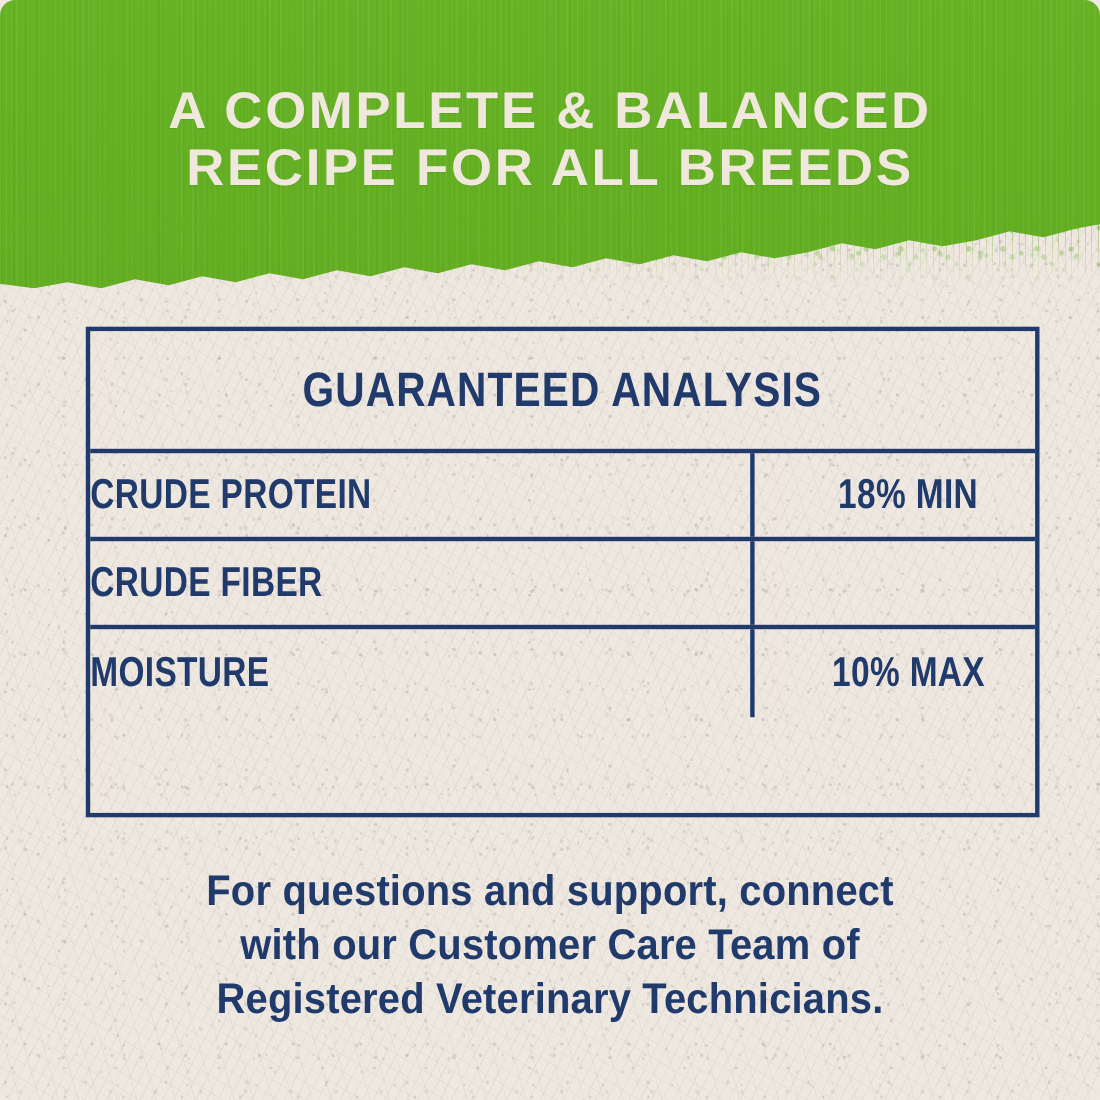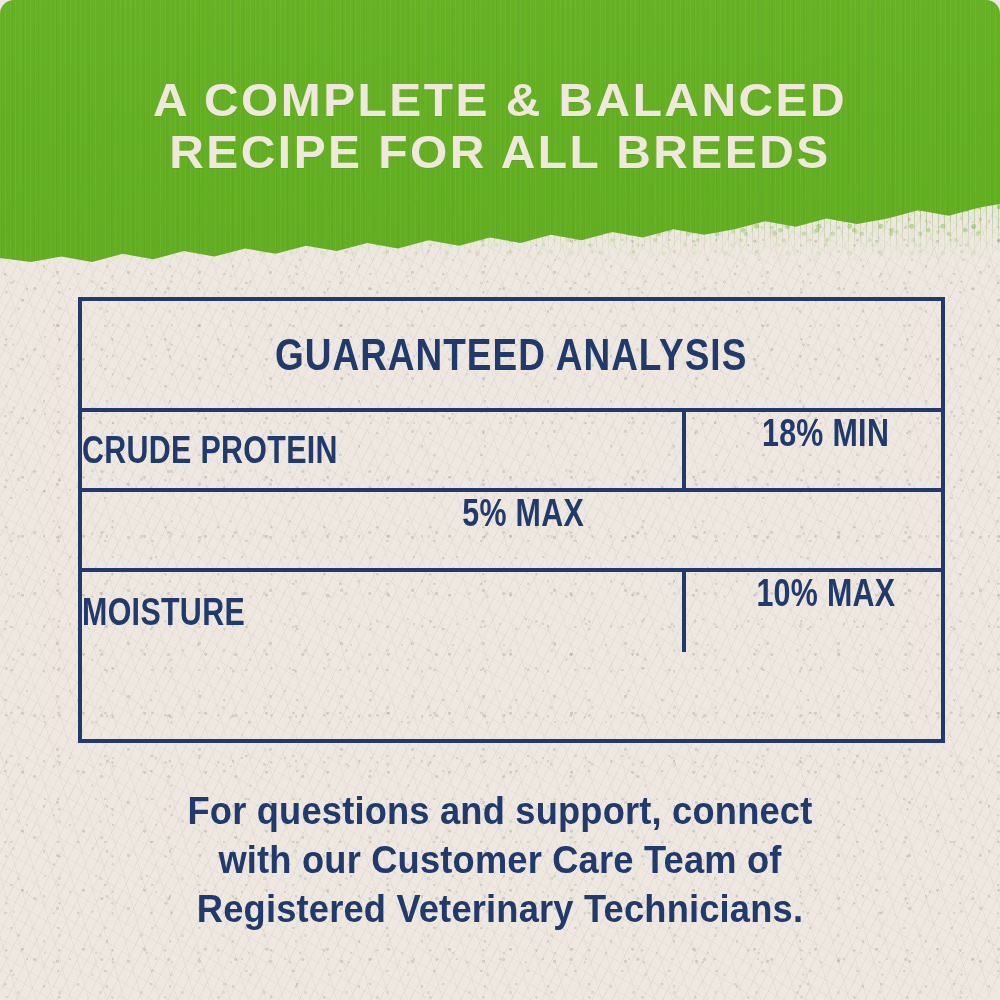--- a/index.html
+++ b/index.html
@@ -183,20 +183,21 @@
     width: 604px;
     box-sizing: border-box;
     border-right: 4px solid #1f3a6b;
     display: flex;
     align-items: center;
   }
   .ga-value {
     flex: 1;
     box-sizing: border-box;
     display: flex;
+    align-items: center;
     justify-content: center;
     margin-left: 24px;
   }
   .ga-cell-text {
     color: #1f3a6b;
     font-family: "Liberation Sans", sans-serif;
     font-weight: 700;
     font-size: 38px;
     letter-spacing: .4px;
     text-transform: uppercase;
@@ -250,22 +251,22 @@
       <div class="ga-nutrient">
         <span class="ga-cell-text">CRUDE PROTEIN</span>
       </div>
       <div class="ga-value">
         <span class="ga-cell-text">18% MIN</span>
       </div>
     </div>
 
 
     <div class="ga-row">
-      <div class="ga-value">
-        <span class="ga-cell-text">5% MAX</span>
+      <div class="ga-nutrient">
+        <span class="ga-cell-text">CRUDE FIBER</span>
       </div>
     </div>
 
     <div class="ga-row">
       <div class="ga-nutrient">
         <span class="ga-cell-text">MOISTURE</span>
       </div>
       <div class="ga-value">
         <span class="ga-cell-text">10% MAX</span>
       </div>

